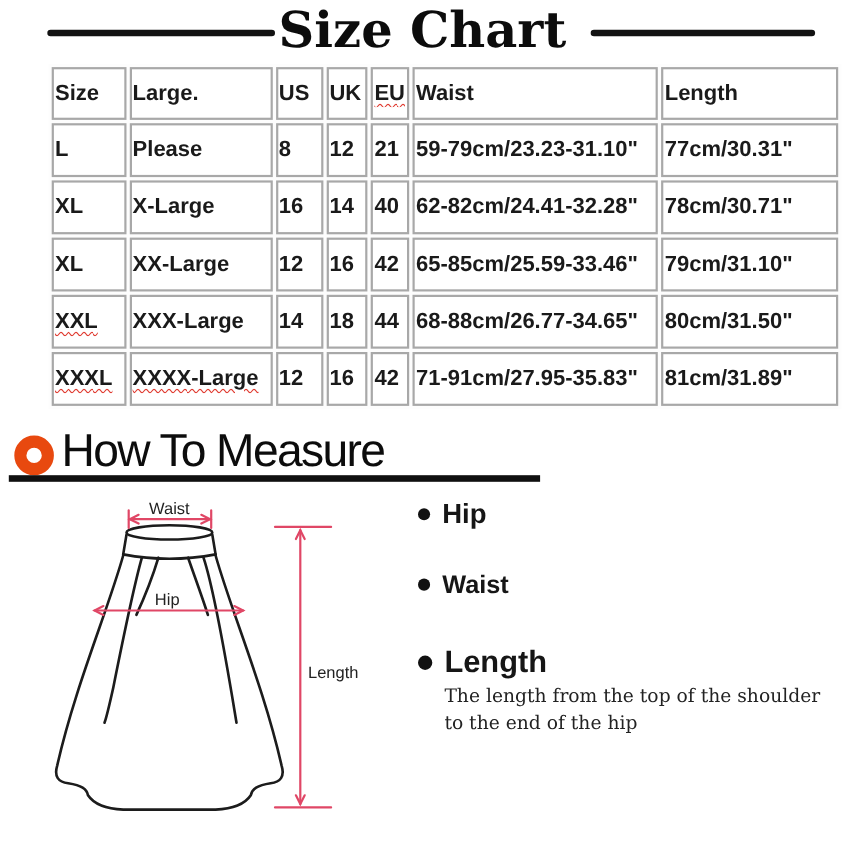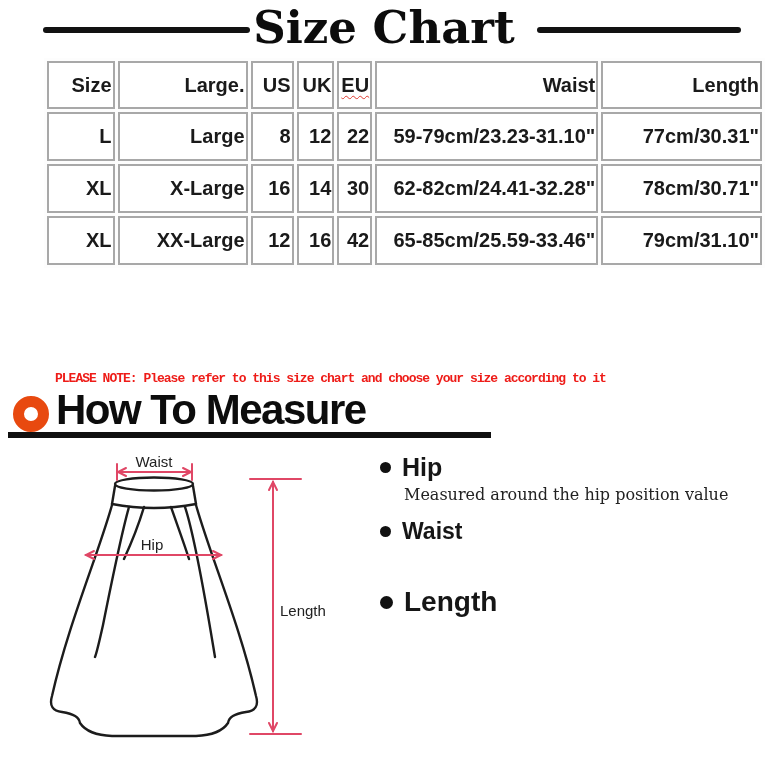--- a/index.html
+++ b/index.html
@@ -10,38 +10,38 @@
   .rule{position:absolute;height:6px;background:#121212;border-radius:3px;}
   .rule-left{left:43px;top:27px;width:207px;}
   .rule-right{left:537px;top:27px;width:204px;}
   .page-title{position:absolute;left:0;top:0;width:768px;text-align:center;
               font-family:"DejaVu Serif","Liberation Serif",serif;font-weight:bold;
               font-size:45px;line-height:56px;letter-spacing:0px;color:#0c0c0c;}
 
   
   .size-table{position:absolute;left:44px;top:58px;width:721px;table-layout:fixed;
               border-collapse:separate;border-spacing:3px;background:#fdfdfd;}
-  .size-table th,.size-table td{border:2px solid #a8a8a8;background:#fff;text-align:right;
+  .size-table th,.size-table td{border:2px solid #a8a8a8;background:#fff;text-align:left;
               vertical-align:middle;font-weight:bold;font-size:20px;white-space:nowrap;
               overflow:hidden;color:#1a1a1a;}
   .size-table th{height:42px;}
   .size-table td{height:43px;}
   .wavy{text-decoration-line:underline;text-decoration-style:wavy;text-decoration-color:#e03a2f;
         text-decoration-thickness:1px;text-underline-offset:3px;margin-top:44px;}
 
   
   .note{position:absolute;left:55px;top:371px;width:600px;color:#ee1c18;
         font-family:"Liberation Mono",monospace;font-weight:bold;font-size:13px;
         letter-spacing:-1px;white-space:nowrap;}
 
   
   .ring{position:absolute;left:13px;top:396px;width:36px;height:36px;border-radius:50%;
         box-sizing:border-box;border:11px solid #e8490f;background:#fff;}
   .h2m-heading{position:absolute;left:56px;top:388px;font-size:42px;line-height:44px;
-        font-weight:bold;letter-spacing:-1.5px;color:#0c0c0c;}
+        font-weight:normal;letter-spacing:-1.5px;color:#0c0c0c;}
   .h2m-underline{position:absolute;left:8px;top:432px;width:483px;height:6px;background:#101010;}
 
   
   .diagram{position:absolute;left:25px;top:448px;width:310px;height:302px;}
 
   
   .mi{position:absolute;left:380px;}
   .mi .row{display:flex;align-items:center;gap:11px;}
   .dot{width:11px;height:11px;border-radius:50%;background:#111;flex:0 0 auto;}
   .dot.big{width:13px;height:13px;}
@@ -81,49 +81,66 @@
           <th>US</th>
           <th>UK</th>
           <th class="wavy">EU</th>
           <th>Waist</th>
           <th>Length</th>
         </tr>
       </thead>
     <tbody>
         <tr>
           <td>L</td>
-          <td>Large</td>
+          <td>Please</td>
           <td>8</td>
           <td>12</td>
-          <td>22</td>
+          <td>21</td>
           <td>59-79cm/23.23-31.10"</td>
           <td>77cm/30.31"</td>
         </tr>
         <tr>
           <td>XL</td>
           <td>X-Large</td>
           <td>16</td>
           <td>14</td>
-          <td>30</td>
+          <td>40</td>
           <td>62-82cm/24.41-32.28"</td>
           <td>78cm/30.71"</td>
         </tr>
         <tr>
           <td>XL</td>
           <td>XX-Large</td>
           <td>12</td>
           <td>16</td>
           <td>42</td>
           <td>65-85cm/25.59-33.46"</td>
           <td>79cm/31.10"</td>
         </tr>
+        <tr>
+          <td class="wavy">XXL</td>
+          <td>XXX-Large</td>
+          <td>14</td>
+          <td>18</td>
+          <td>44</td>
+          <td>68-88cm/26.77-34.65"</td>
+          <td>80cm/31.50"</td>
+        </tr>
+        <tr>
+          <td class="wavy">XXXL</td>
+          <td class="wavy">XXXX-Large</td>
+          <td>12</td>
+          <td>16</td>
+          <td>42</td>
+          <td>71-91cm/27.95-35.83"</td>
+          <td>81cm/31.89"</td>
+        </tr>
       </tbody>
   </table>
 
-  <div class="note">PLEASE NOTE: Please refer to this size chart and choose your size according to it</div>
 
   <div class="ring"></div>
   <div class="h2m-heading">How To Measure</div>
   <div class="h2m-underline"></div>
 
   <svg class="diagram" viewBox="25 448 310 302">
     <g stroke="#1c1c1c" stroke-width="2.4" fill="none" stroke-linecap="round">
       <ellipse cx="154" cy="484" rx="39" ry="6.5"></ellipse>
       <path d="M 115,486 L 112,504"></path>
       <path d="M 193,486 L 196,504"></path>
@@ -160,30 +177,30 @@
       <text x="152" y="550" text-anchor="middle">Hip</text>
       <text x="280" y="616">Length</text>
     </g>
   </svg>
 
   <div class="mi item-hip">
     <div class="row">
       <span class="dot"></span>
       <span class="term">Hip</span>
     </div>
-    <div class="desc desc-serif">Measured around the hip position value</div>
   </div>
 
   <div class="mi item-waist">
     <div class="row">
       <span class="dot"></span>
       <span class="term">Waist</span>
     </div>
   </div>
 
   <div class="mi item-length">
     <div class="row">
       <span class="dot big"></span>
       <span class="term">Length</span>
     </div>
+    <div class="desc">The length from the top of the shoulder to the end of the hip</div>
   </div>
 
 </div>
 
 </body></html>

